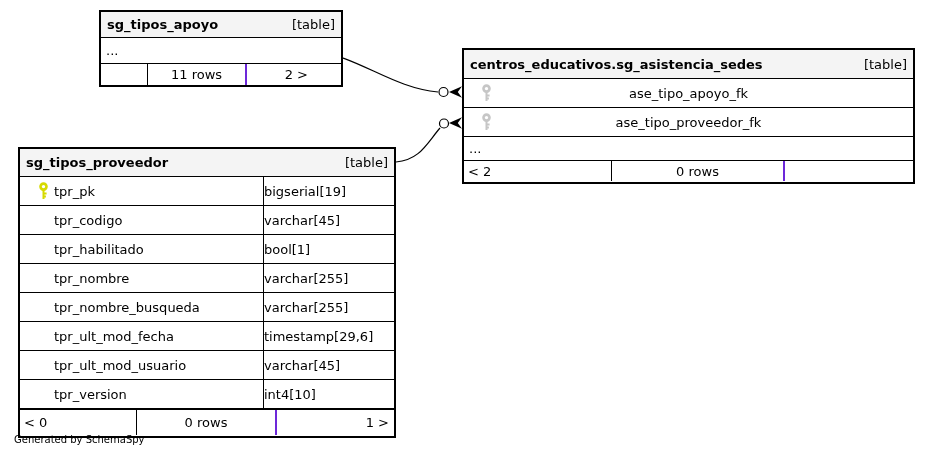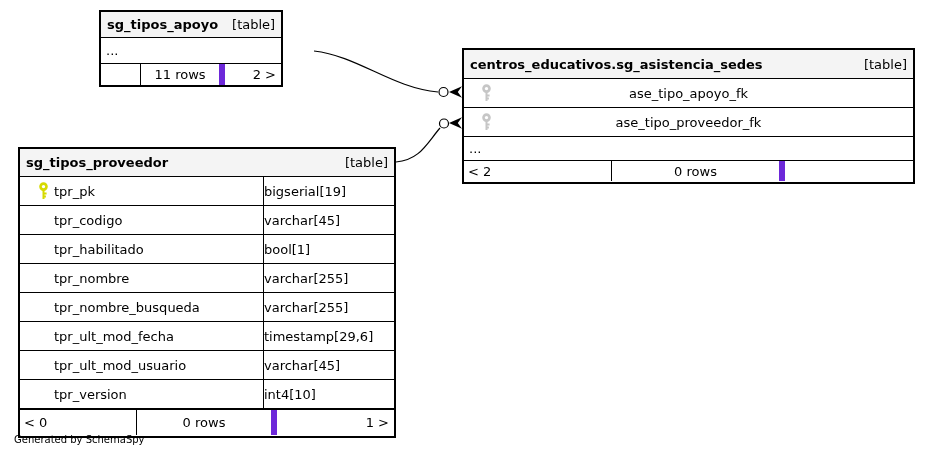--- a/index.html
+++ b/index.html
@@ -23,25 +23,25 @@
   .row:last-of-type { border-bottom:none; }
   .cell-name { display:flex; align-items:center; height:100%; }
   .cell-type { display:flex; align-items:center; height:100%; border-left:1px solid #000; padding-left:0; }
   .icon-slot { width:22px; display:flex; justify-content:center; align-items:center; flex:0 0 22px; }
   .icon-slot.empty { visibility:hidden; }
   .ellipsis-row { display:flex; align-items:center; padding-left:5px; background:#fff; border-bottom:1px solid #000; }
 
   .foot { display:flex; align-items:stretch; }
   .foot > div { display:flex; align-items:center; }
   .foot .f-left   { justify-content:flex-start; padding-left:4px; border-right:1px solid #000; }
-  .foot .f-center { justify-content:center; border-right:6px solid #6d28d9; }
+  .foot .f-center { justify-content:center; border-right:2px solid #6d28d9; }
   .foot .f-right  { justify-content:flex-end; padding-right:5px; }
 
   
-  #tbl-apoyo { left:99px; top:10px; width:184px; height:77px;justify-content:center; }
+  #tbl-apoyo { left:99px; top:10px; width:244px; height:77px;justify-content:center; }
   #tbl-apoyo .tbl-head { height:26px; }
   #tbl-apoyo .ellipsis-row { height:26px; }
   #tbl-apoyo .foot { height:21px; }
   #tbl-apoyo .f-left { width:47px; }
   #tbl-apoyo .f-center { width:99px; }
   #tbl-apoyo .f-right { width:66px; }
 
   
   #tbl-sedes { left:462px; top:48px; width:453px; height:136px; }
   #tbl-sedes .tbl-head { height:29px; }

